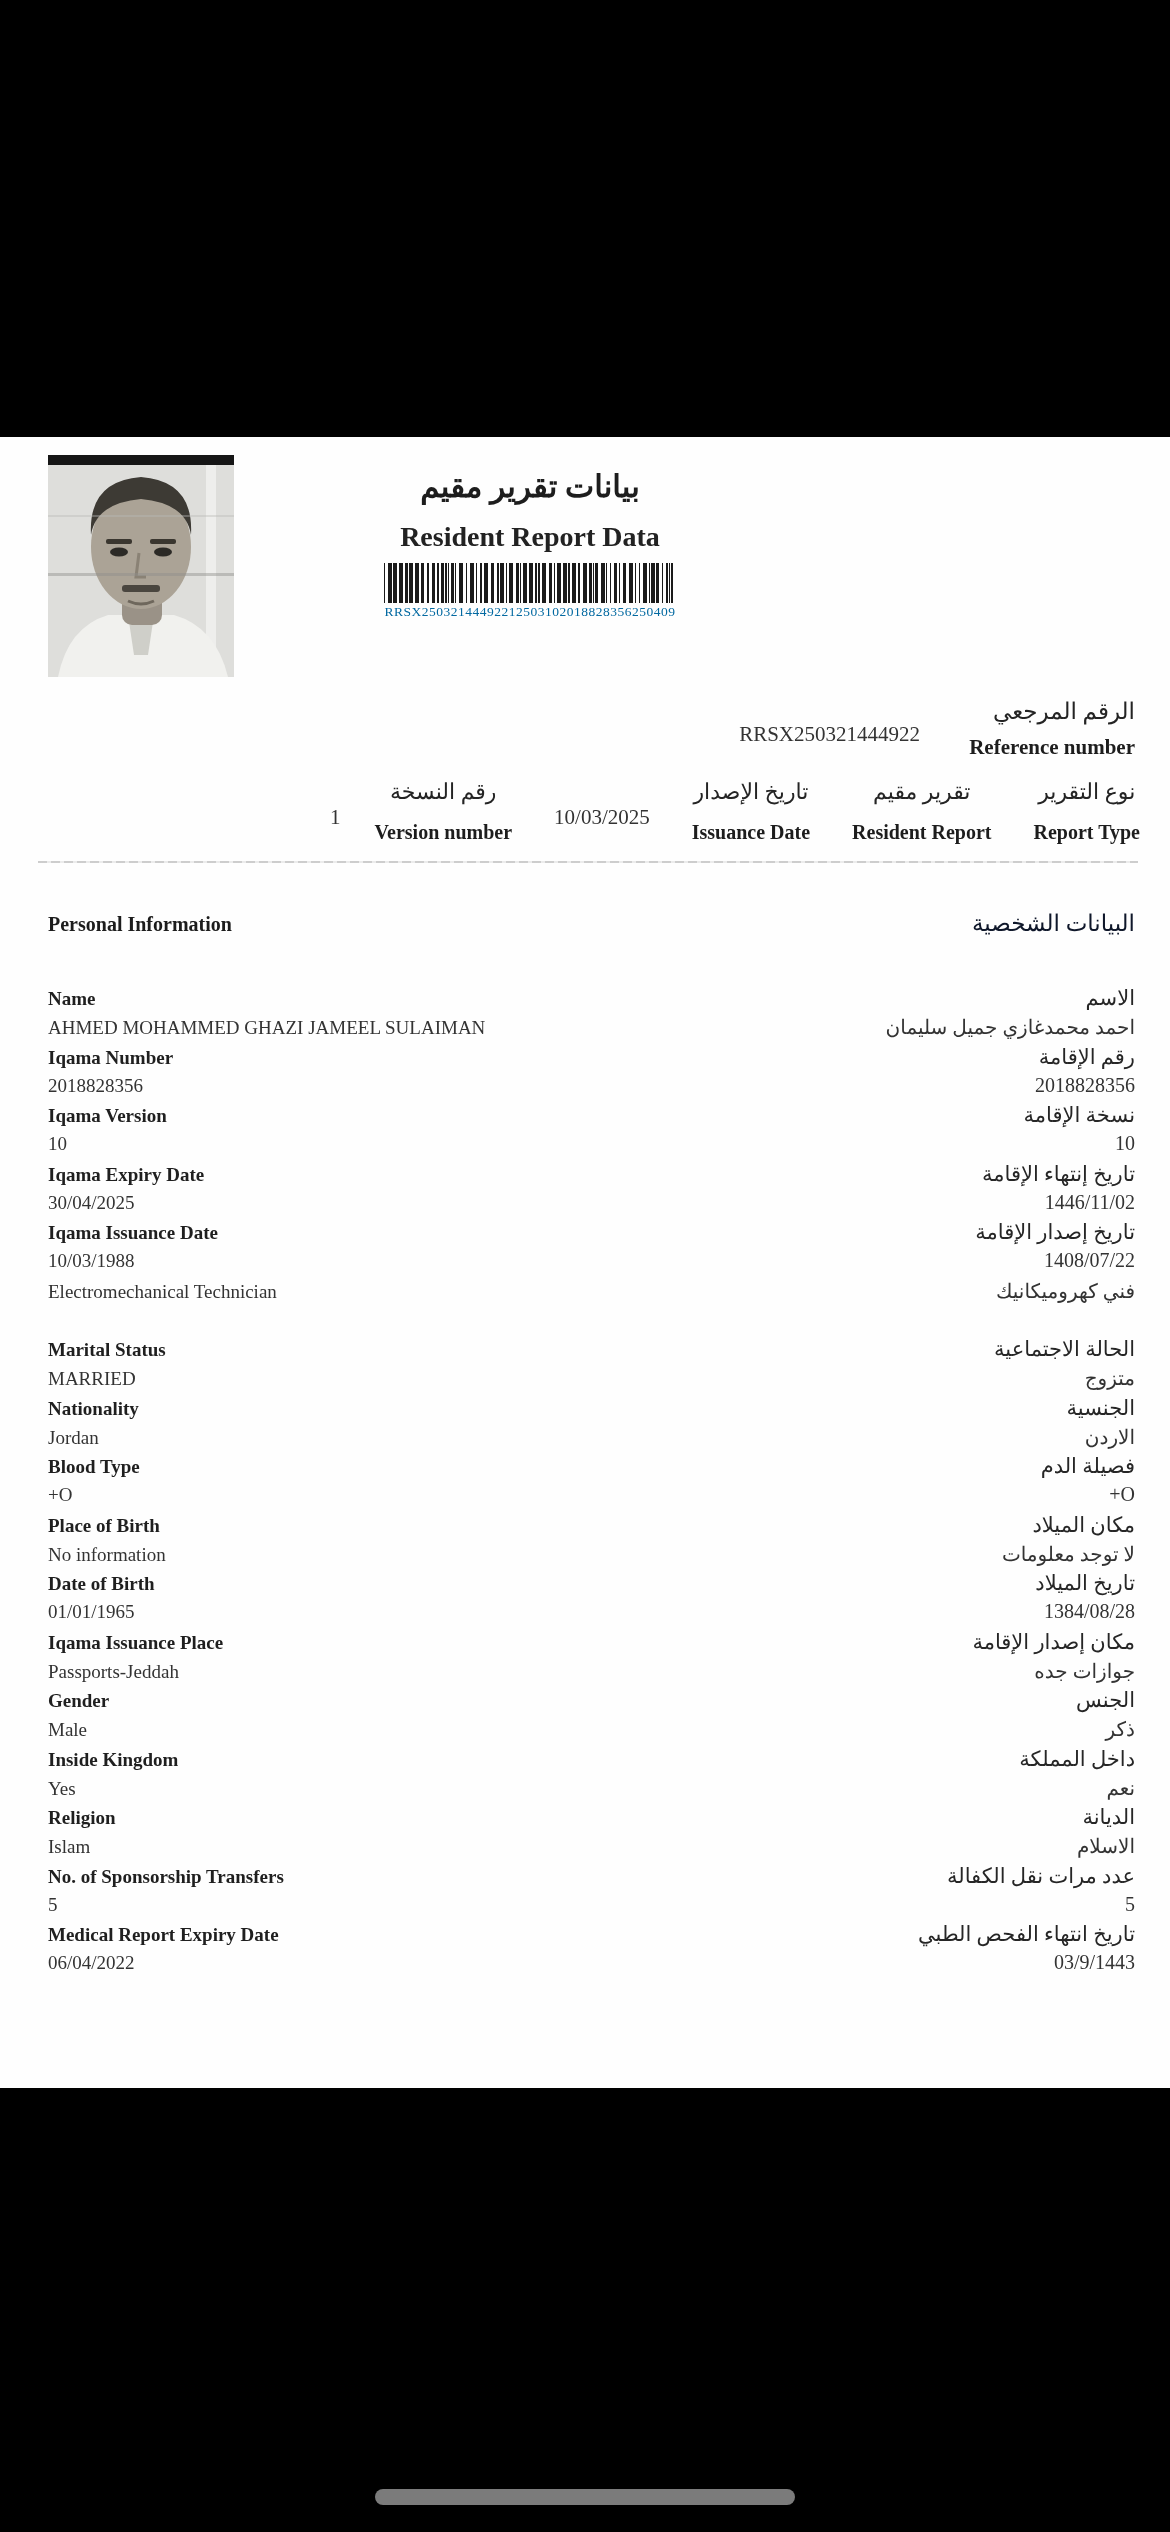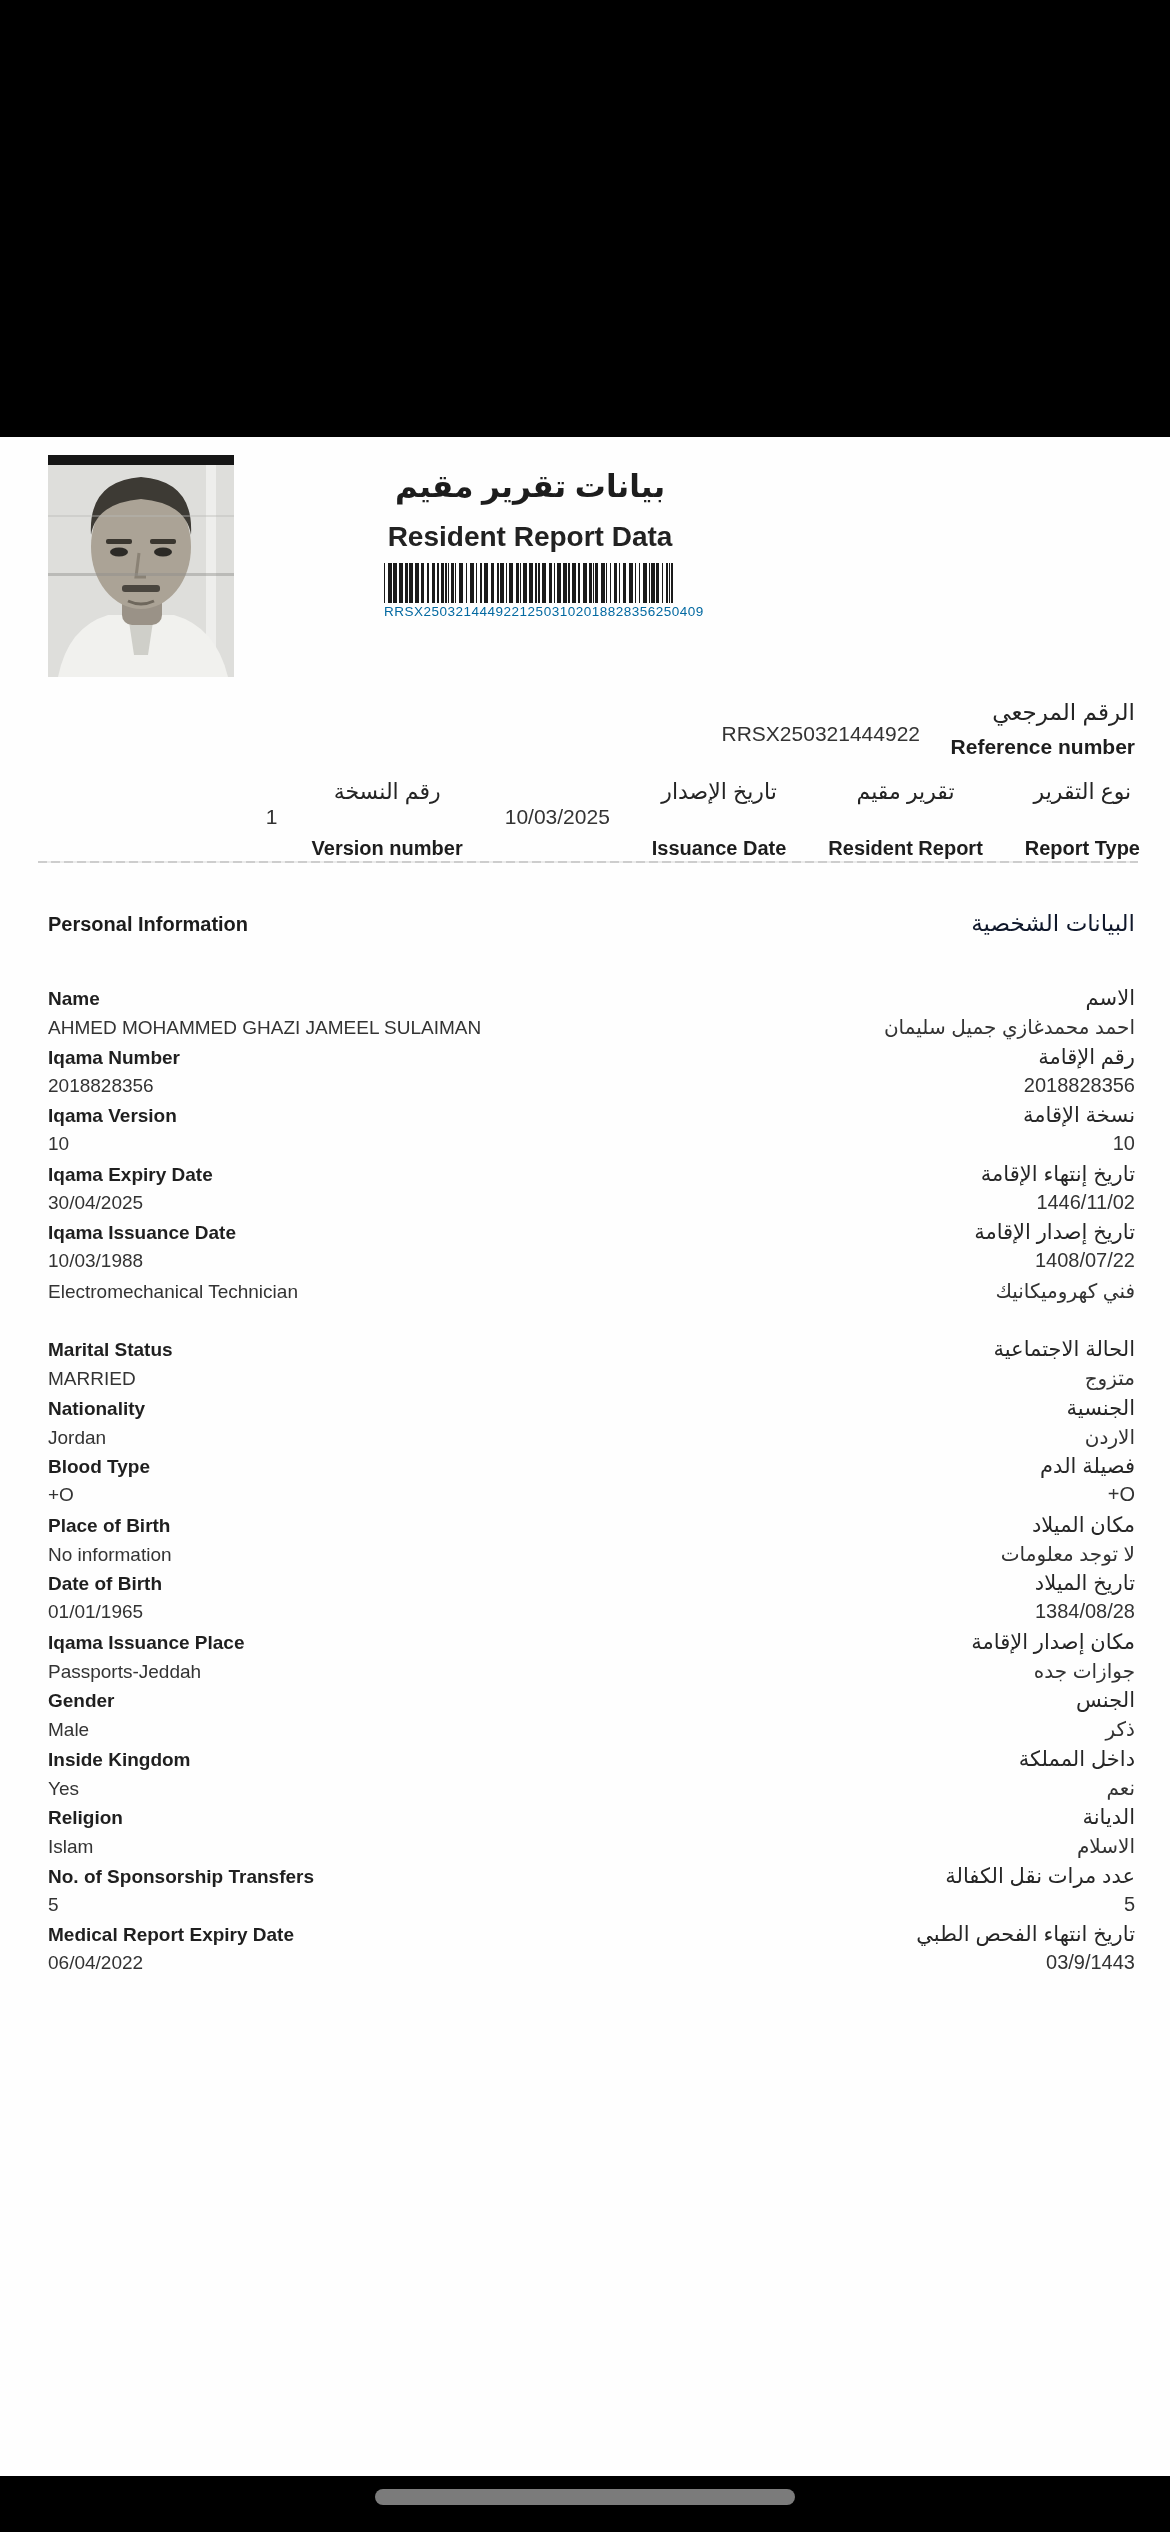--- a/index.html
+++ b/index.html
@@ -6,23 +6,24 @@
   .screen{
     position:relative;
     width:1170px;height:2532px;
     background:#000;
     overflow:hidden;
     font-family:"Liberation Sans","DejaVu Sans",sans-serif;
     -webkit-font-smoothing:antialiased;
   }
   .document{
     position:absolute;left:0;top:437px;
-    width:1170px;height:2039px;
+    width:1170px;height:1651px;
     background:#fefefe;
     color:#2e2e2e;
+    font-family:Liberation Serif, serif;
   }
   
   .photo{
     position:absolute;left:48px;top:18px;
     width:186px;height:222px;
     background:#e4e4e2;
     overflow:hidden;
   }
   
   .doc-header{
@@ -40,21 +41,21 @@
   .ref-label-en{font-size:21px;font-weight:bold;color:#1d1d1d;line-height:28px;margin-top:6px;}
   .ref-value{position:absolute;right:250px;top:285px;font-size:21px;color:#333;}
   
   .report-row{
     position:absolute;right:30px;top:340px;
     display:flex;flex-direction:row-reverse;align-items:flex-start;
     gap:42px;
   }
   .meta-group{text-align:center;}
   .meta-ar{font-size:22px;color:#242424;line-height:30px;}
-  .meta-en{font-size:20px;font-weight:bold;color:#1d1d1d;line-height:26px;margin-top:28px;}
+  .meta-en{font-size:20px;font-weight:bold;color:#1d1d1d;line-height:26px;margin-top:12px;}
   .meta-value{font-size:21px;color:#333;margin-top:28px;}
   .meta-value.v1{margin-right:-8px;}
   
   .divider{
     position:absolute;left:38px;right:32px;top:424px;height:2px;
     background:repeating-linear-gradient(90deg,#bdbdbd 0 9px,#e5e5e5 9px 13px);
     opacity:.75;
   }
   
   .section-header{

